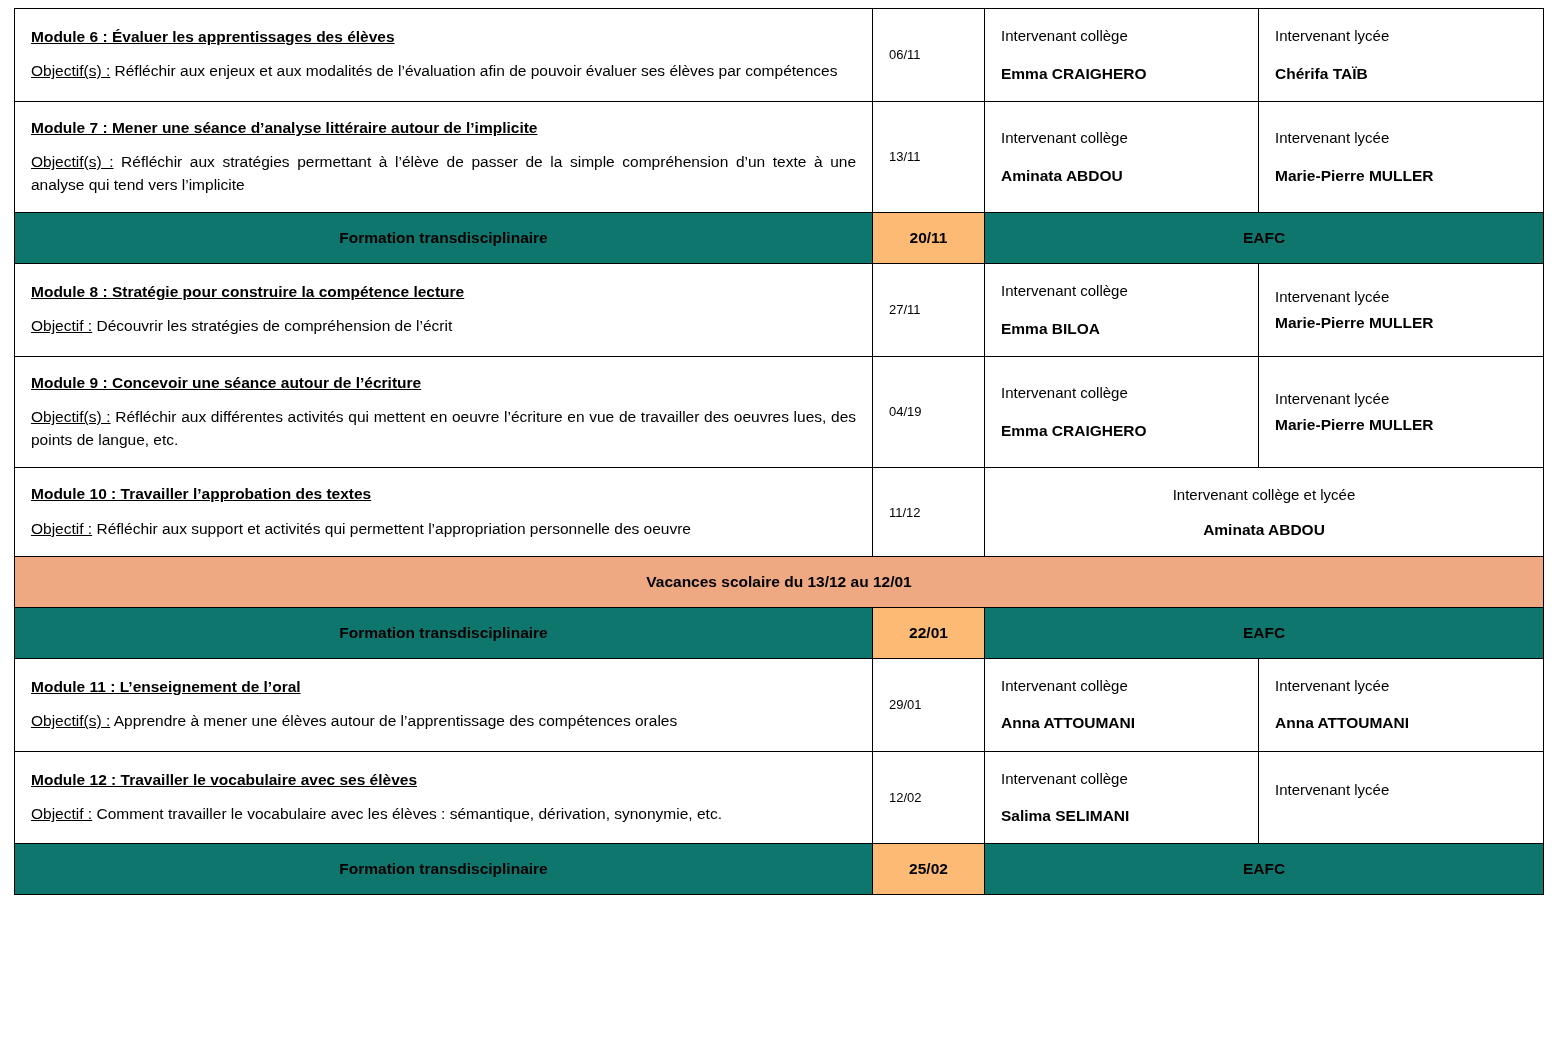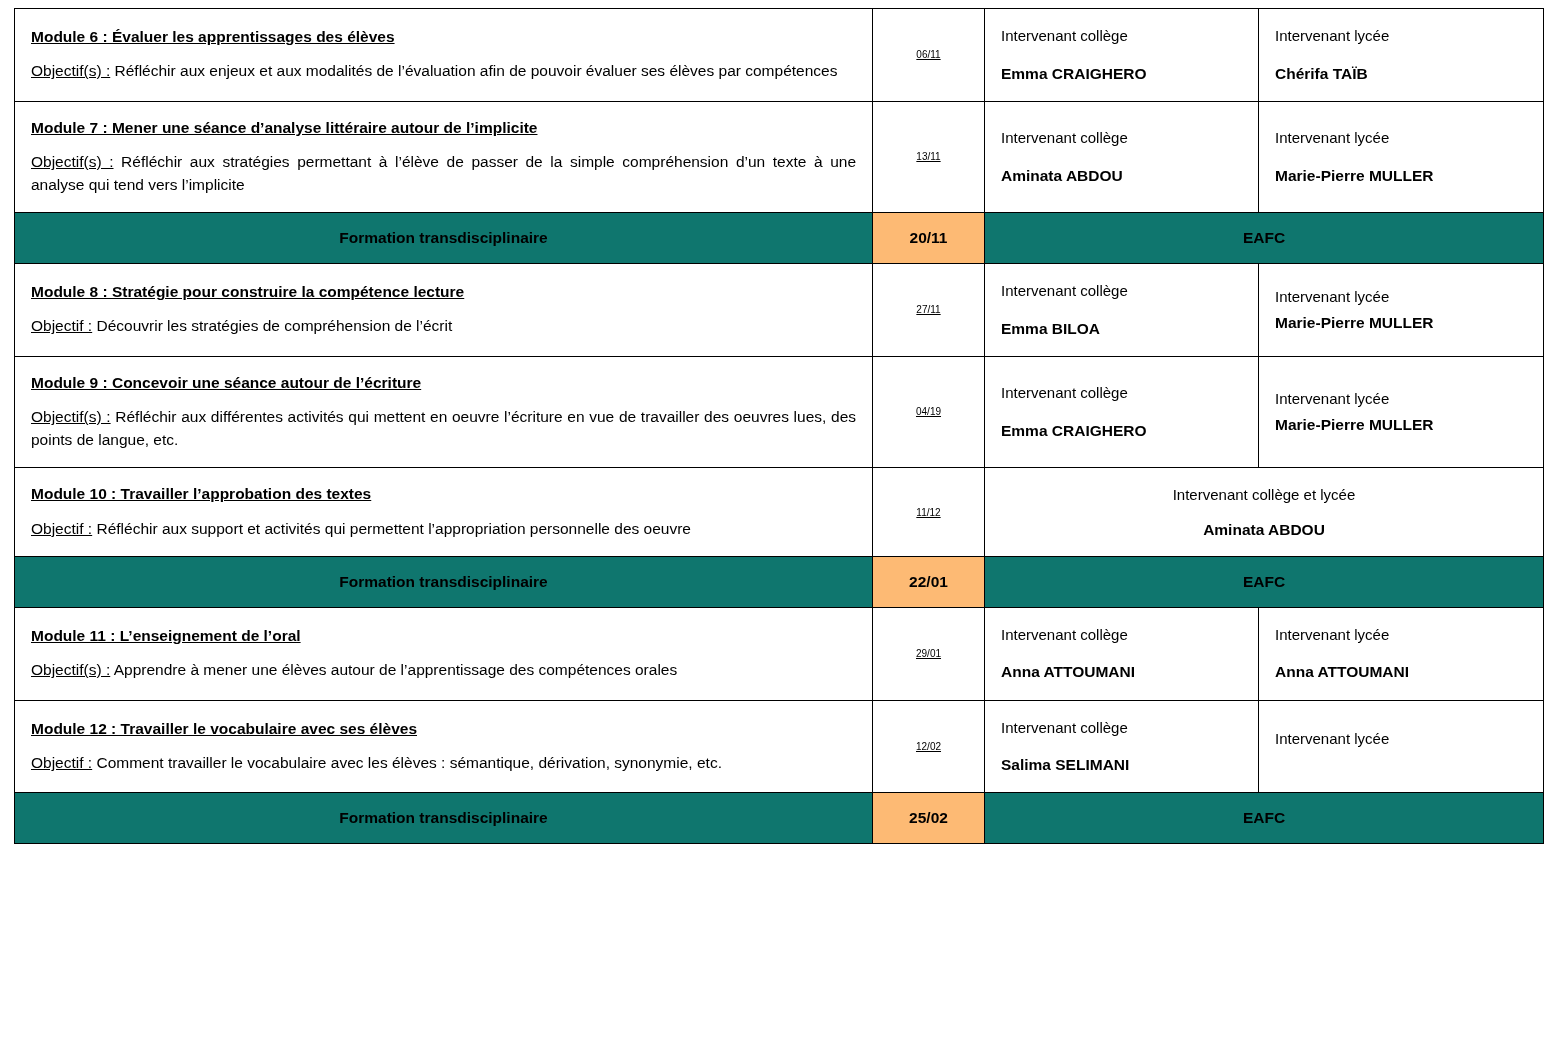--- a/index.html
+++ b/index.html
@@ -47,23 +47,22 @@
     line-height: 1.25;
   }
   .mod-obj {
     display: block;
     line-height: 1.45;
   }
   .mod-obj .obj-label {
     text-decoration: underline;
   }
   .date-cell {
-    text-align: center;
-    font-size: 10px;
-    text-decoration: underline;
+    text-align: left;
+    font-size: 13px;
   }
   .person-cell {
     text-align: left;
     padding: 6px 6px 8px 6px;
     line-height: 1.5;
   }
   .person-role {
     display: block;
     font-size: 15px;
   }
@@ -191,20 +190,23 @@
           <span class="mod-title">Module 10 : Travailler l’approbation des textes</span>
           <span class="mod-obj"><span class="obj-label">Objectif :</span><span> Réfléchir aux support et activités qui permettent l’appropriation personnelle des oeuvre</span></span>
         </td>
         <td class="date-cell">11/12</td>
         <td class="single-person" colspan="2">
           <span class="person-role">Intervenant  collège et  lycée</span>
           <span class="person-name">Aminata ABDOU</span>
         </td>
       </tr>
 
+      <tr>
+        <td class="banner-orange" colspan="4">Vacances scolaire du 13/12 au 12/01</td>
+      </tr>
 
       <tr>
         <td class="banner-green">Formation transdisciplinaire</td>
         <td class="banner-green-date">22/01</td>
         <td class="banner-green" colspan="2">EAFC</td>
       </tr>
 
       <tr>
         <td class="desc-cell">
           <span class="mod-title">Module 11 : L’enseignement de l’oral</span>

